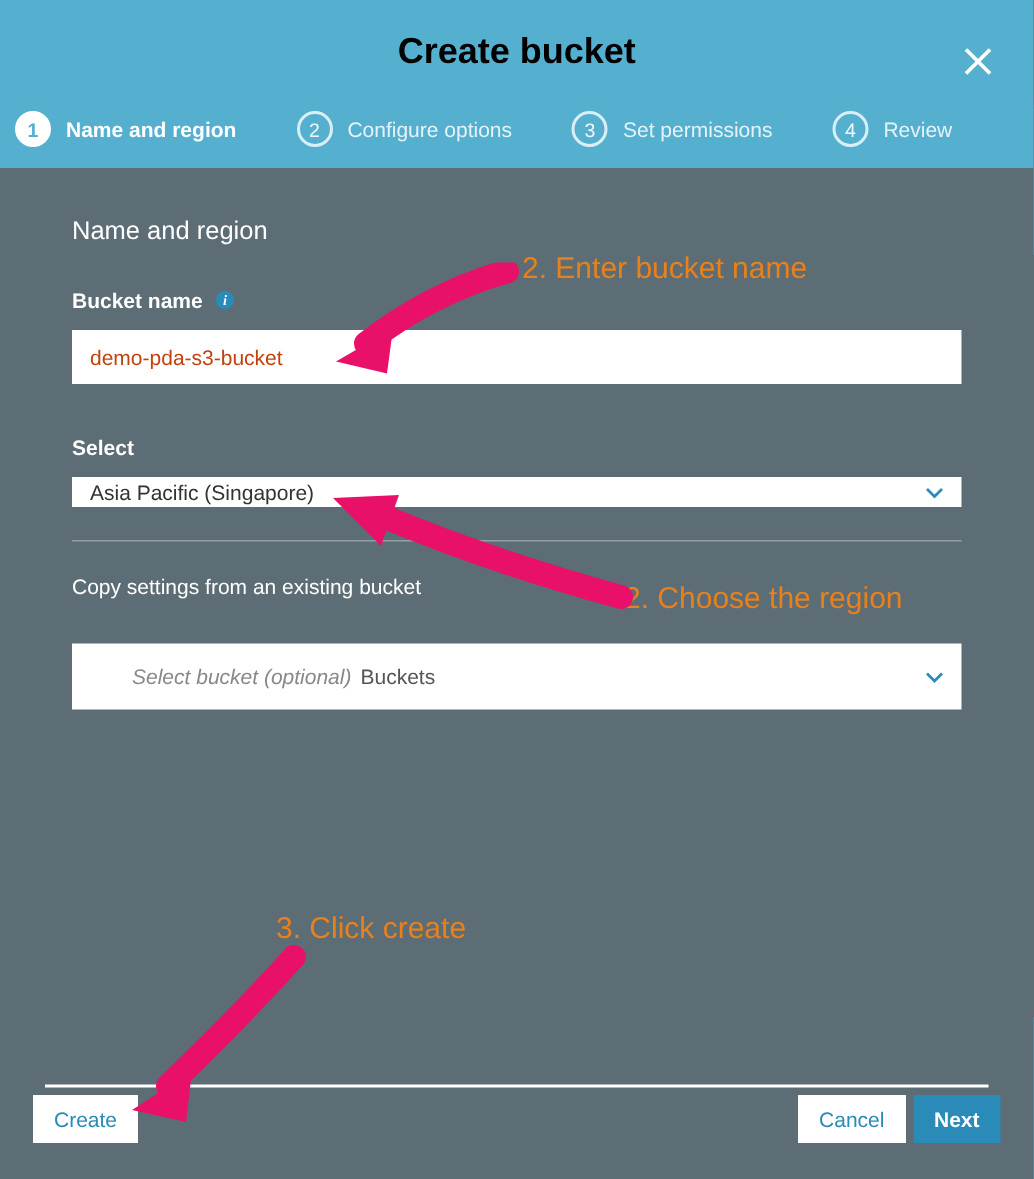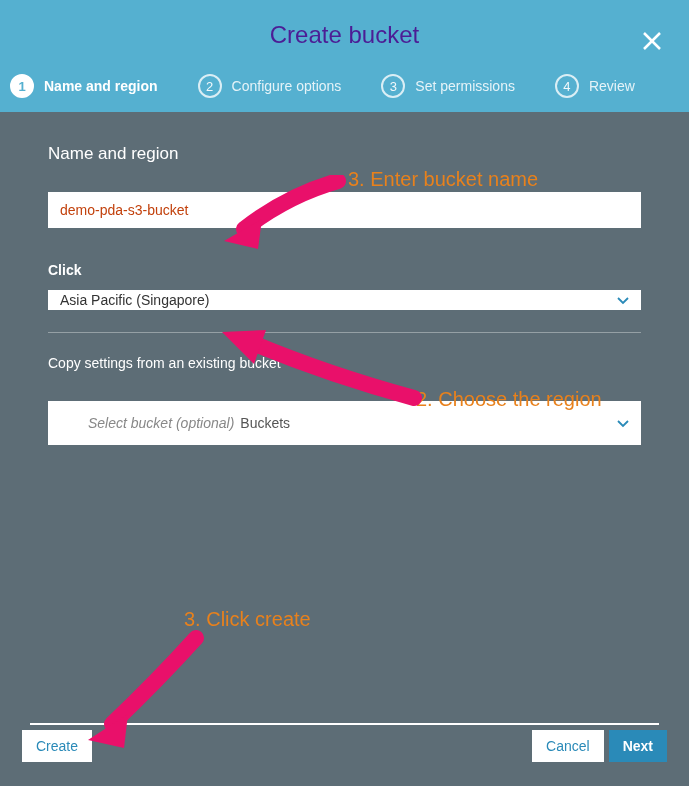--- a/index.html
+++ b/index.html
@@ -1,20 +1,20 @@
 <!DOCTYPE html>
 <html><head>
   <meta charset="utf-8">
   <style>
     * { box-sizing: border-box; margin: 0; padding: 0; }
     html, body { width: 689px; height: 786px; font-family: "Helvetica Neue", Arial, sans-serif; overflow: hidden; }
     body { background: #55b0d0; position: relative; }
 
     .header { height: 70px; display: flex; align-items: center; justify-content: center; position: relative; }
-    .header-title { color: #4c1d95; font-size: 24px; font-weight: 400; }
+    .header-title { color: #000000; font-size: 24px; font-weight: 700; }
     .close-btn { position: absolute; right: 24px; top: 28px; width: 26px; height: 26px; cursor: pointer; display: flex; align-items: center; justify-content: center; }
     .close-btn svg { stroke: #fff; stroke-width: 2.5; }
 
     .wizard { height: 42px; background: #55b0d0; display: flex; align-items: center; padding: 0 10px 10px 10px; gap: 40px; }
     .step { display: flex; align-items: center; gap: 10px; color: #fff; }
     .step-circle { width: 24px; height: 24px; border-radius: 50%; border: 2px solid #fff; display: flex; align-items: center; justify-content: center; font-size: 13px; color: #fff; }
     .step.active .step-circle { background: #fff; color: #55b0d0; font-weight: 600; }
     .step-label { font-size: 14px; }
     .step.active .step-label { font-weight: 600; }
     .step.inactive { opacity: 0.92; }
@@ -76,24 +76,31 @@
   </div>
   <div class="step inactive">
     <div class="step-circle">4</div>
     <div class="step-label">Review</div>
   </div>
 </div>
 
 <div class="body">
   <div class="section-title">Name and region</div>
 
+  <div class="field-label">
+    <span>Bucket name</span>
+    <svg class="info-icon" viewBox="0 0 16 16">
+        <circle cx="8" cy="8" r="7" fill="#2a8ab8"></circle>
+        <text x="8" y="12" text-anchor="middle" font-size="11" fill="#fff" font-family="Georgia" font-style="italic">i</text>
+      </svg>
+  </div>
   <input class="text-input" type="text" value="demo-pda-s3-bucket" style="">
 
   <div class="region-block">
-    <div class="field-label">Click</div>
+    <div class="field-label">Select</div>
     <div class="select">
       <span>Asia Pacific (Singapore)</span>
       <span class="chev">
         <svg width="12" height="8" viewBox="0 0 12 8">
             <path d="M1 1 L6 6 L11 1" stroke="#2a8ab8" stroke-width="1.8" fill="none"></path>
           </svg>
       </span>
     </div>
   </div>
 
@@ -118,21 +125,21 @@
 <div class="footer">
   <div class="footer-line"></div>
   <button class="btn btn-create">Create</button>
   <div class="spacer"></div>
   <div class="right">
     <button class="btn btn-cancel">Cancel</button>
     <button class="btn btn-next">Next</button>
   </div>
 </div>
 
-<div class="anno" style="left:348px; top:168px;">3. Enter bucket name</div>
+<div class="anno" style="left:348px; top:168px;">2. Enter bucket name</div>
 <svg class="arrow" style="left:218px; top:175px;" width="130" height="76" viewBox="0 0 130 76">
   <path d="M120 6 Q70 20 26 54" stroke="#e9106a" stroke-width="16" fill="none" stroke-linecap="round"></path>
   <polygon points="6,66 44,44 40,74" fill="#e9106a"></polygon>
 </svg>
 
 <div class="anno" style="left:416px; top:388px;">2. Choose the region</div>
 <svg class="arrow" style="left:216px; top:324px;" width="210" height="94" viewBox="0 0 210 94">
   <path d="M198 74 Q110 50 34 18" stroke="#e9106a" stroke-width="16" fill="none" stroke-linecap="round"></path>
   <polygon points="6,8 50,6 38,40" fill="#e9106a"></polygon>
 </svg>

